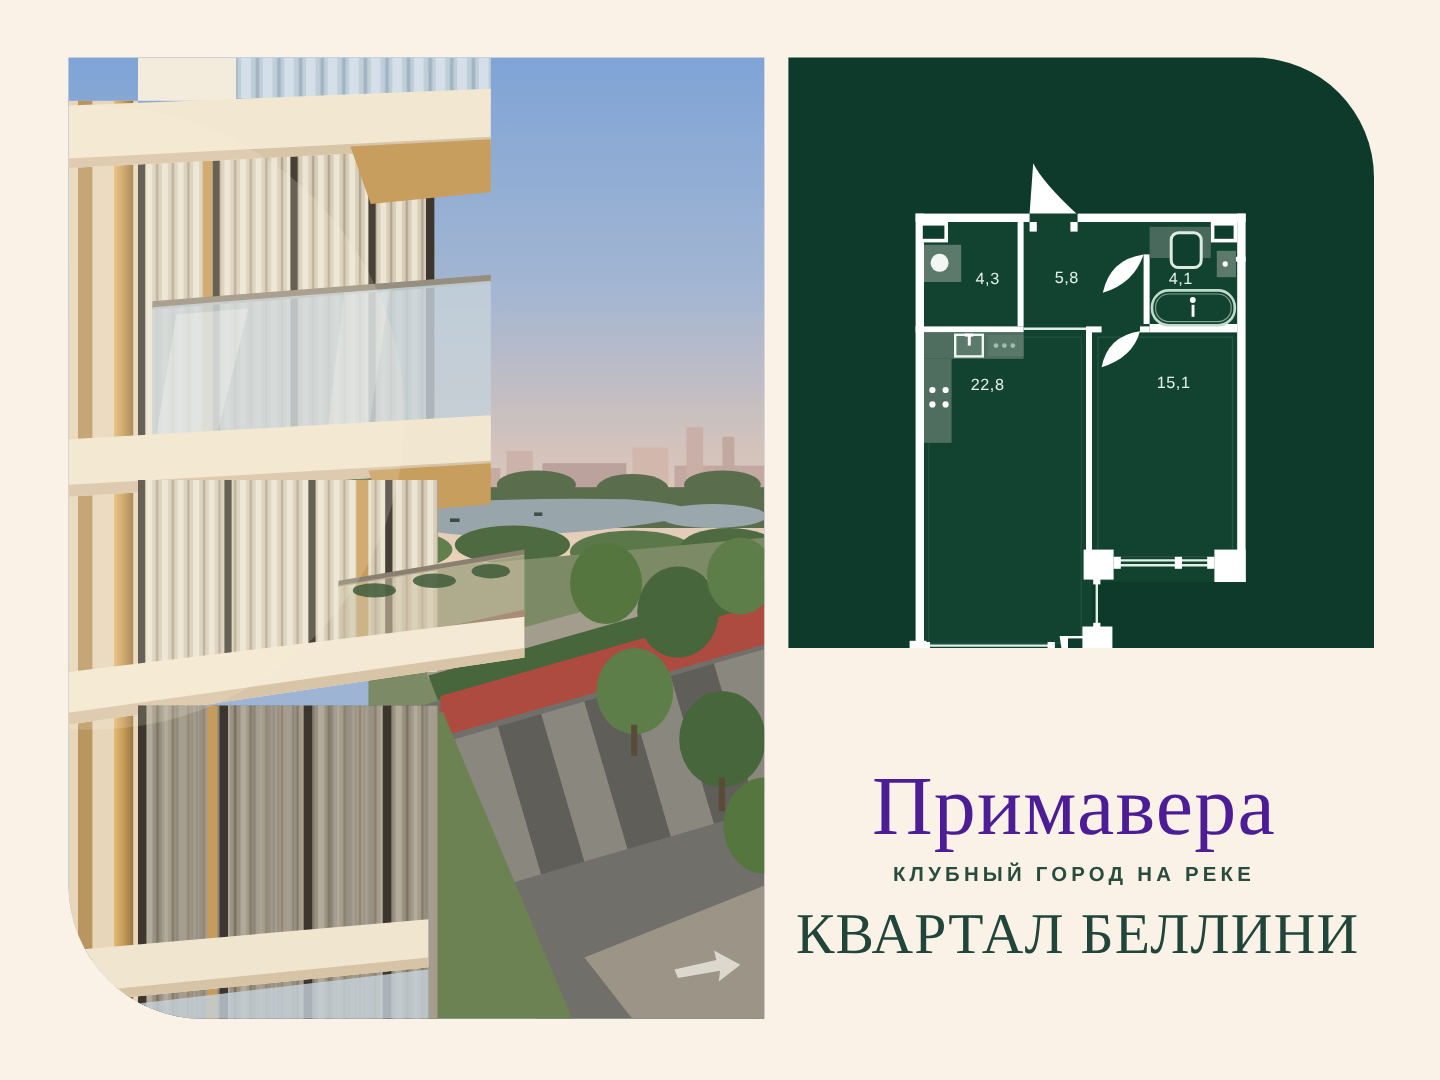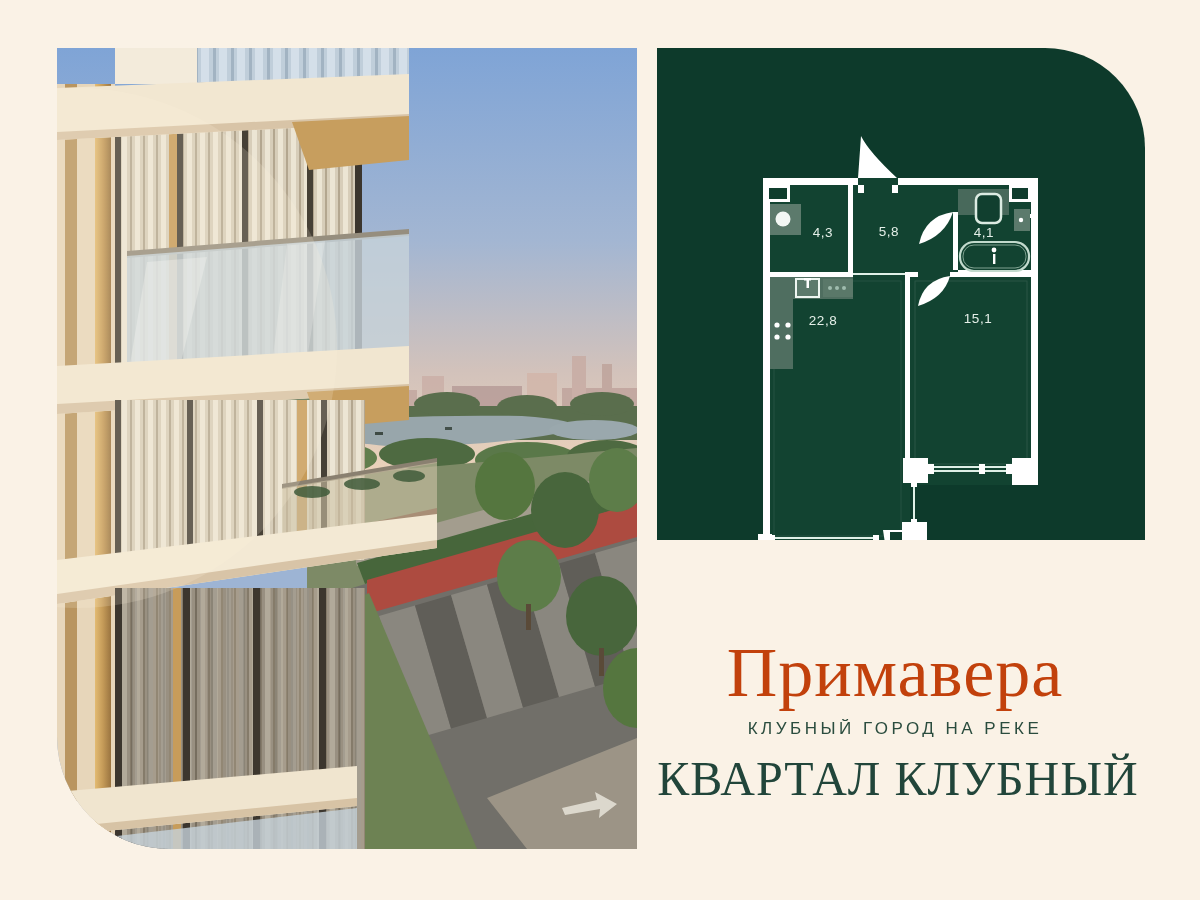--- a/index.html
+++ b/index.html
@@ -4,23 +4,23 @@
 <style>
   html,body{margin:0;padding:0;}
   .canvas{position:relative;width:1200px;height:900px;background:#faf2e6;overflow:hidden;
           font-family:"Liberation Sans",sans-serif;}
   .photo{position:absolute;left:57px;top:48px;width:580px;height:801px;
          border-radius:0 0 0 112px;overflow:hidden;background:#9db4d4;}
   .panel{position:absolute;left:657px;top:48px;width:488px;height:492px;
          background:#0d3a2b;border-radius:0 100px 0 0;overflow:hidden;}
   .brand-title{position:absolute;left:640px;top:636px;width:510px;text-align:center;
          font-family:"Liberation Serif",serif;font-weight:400;font-size:70px;line-height:1.05;
-         color:#c2410c;letter-spacing:1px;}
+         color:#4c1d95;letter-spacing:1px;}
   .brand-subtitle{position:absolute;left:640px;top:719px;width:510px;text-align:center;
-         font-size:17px;letter-spacing:3.5px;color:#2a4c3e;font-weight:400;}
+         font-size:17px;letter-spacing:3.5px;color:#2a4c3e;font-weight:700;}
   .brand-campus{position:absolute;left:628px;top:751px;width:540px;text-align:center;
          font-family:"Liberation Serif",serif;font-weight:400;font-size:48px;
          color:#21453a;letter-spacing:1px;}
   svg{display:block;}
   .plan-label{font-family:"Liberation Sans",sans-serif;font-size:13.5px;fill:#e4efe8;letter-spacing:.5px;}
 </style>
 </head>
 <body>
 
 <div class="canvas">
@@ -299,15 +299,15 @@
         <text class="plan-label" x="232" y="188">5,8</text>
         <text class="plan-label" x="327" y="189">4,1</text>
         <text class="plan-label" x="166" y="277">22,8</text>
         <text class="plan-label" x="321" y="275">15,1</text>
       </g>
     </svg>
   </div>
 
   <div class="brand-title">Примавера</div>
   <div class="brand-subtitle">КЛУБНЫЙ ГОРОД НА РЕКЕ</div>
-  <div class="brand-campus">КВАРТАЛ КЛУБНЫЙ</div>
+  <div class="brand-campus">КВАРТАЛ БЕЛЛИНИ</div>
 
 </div>
 
 </body></html>

